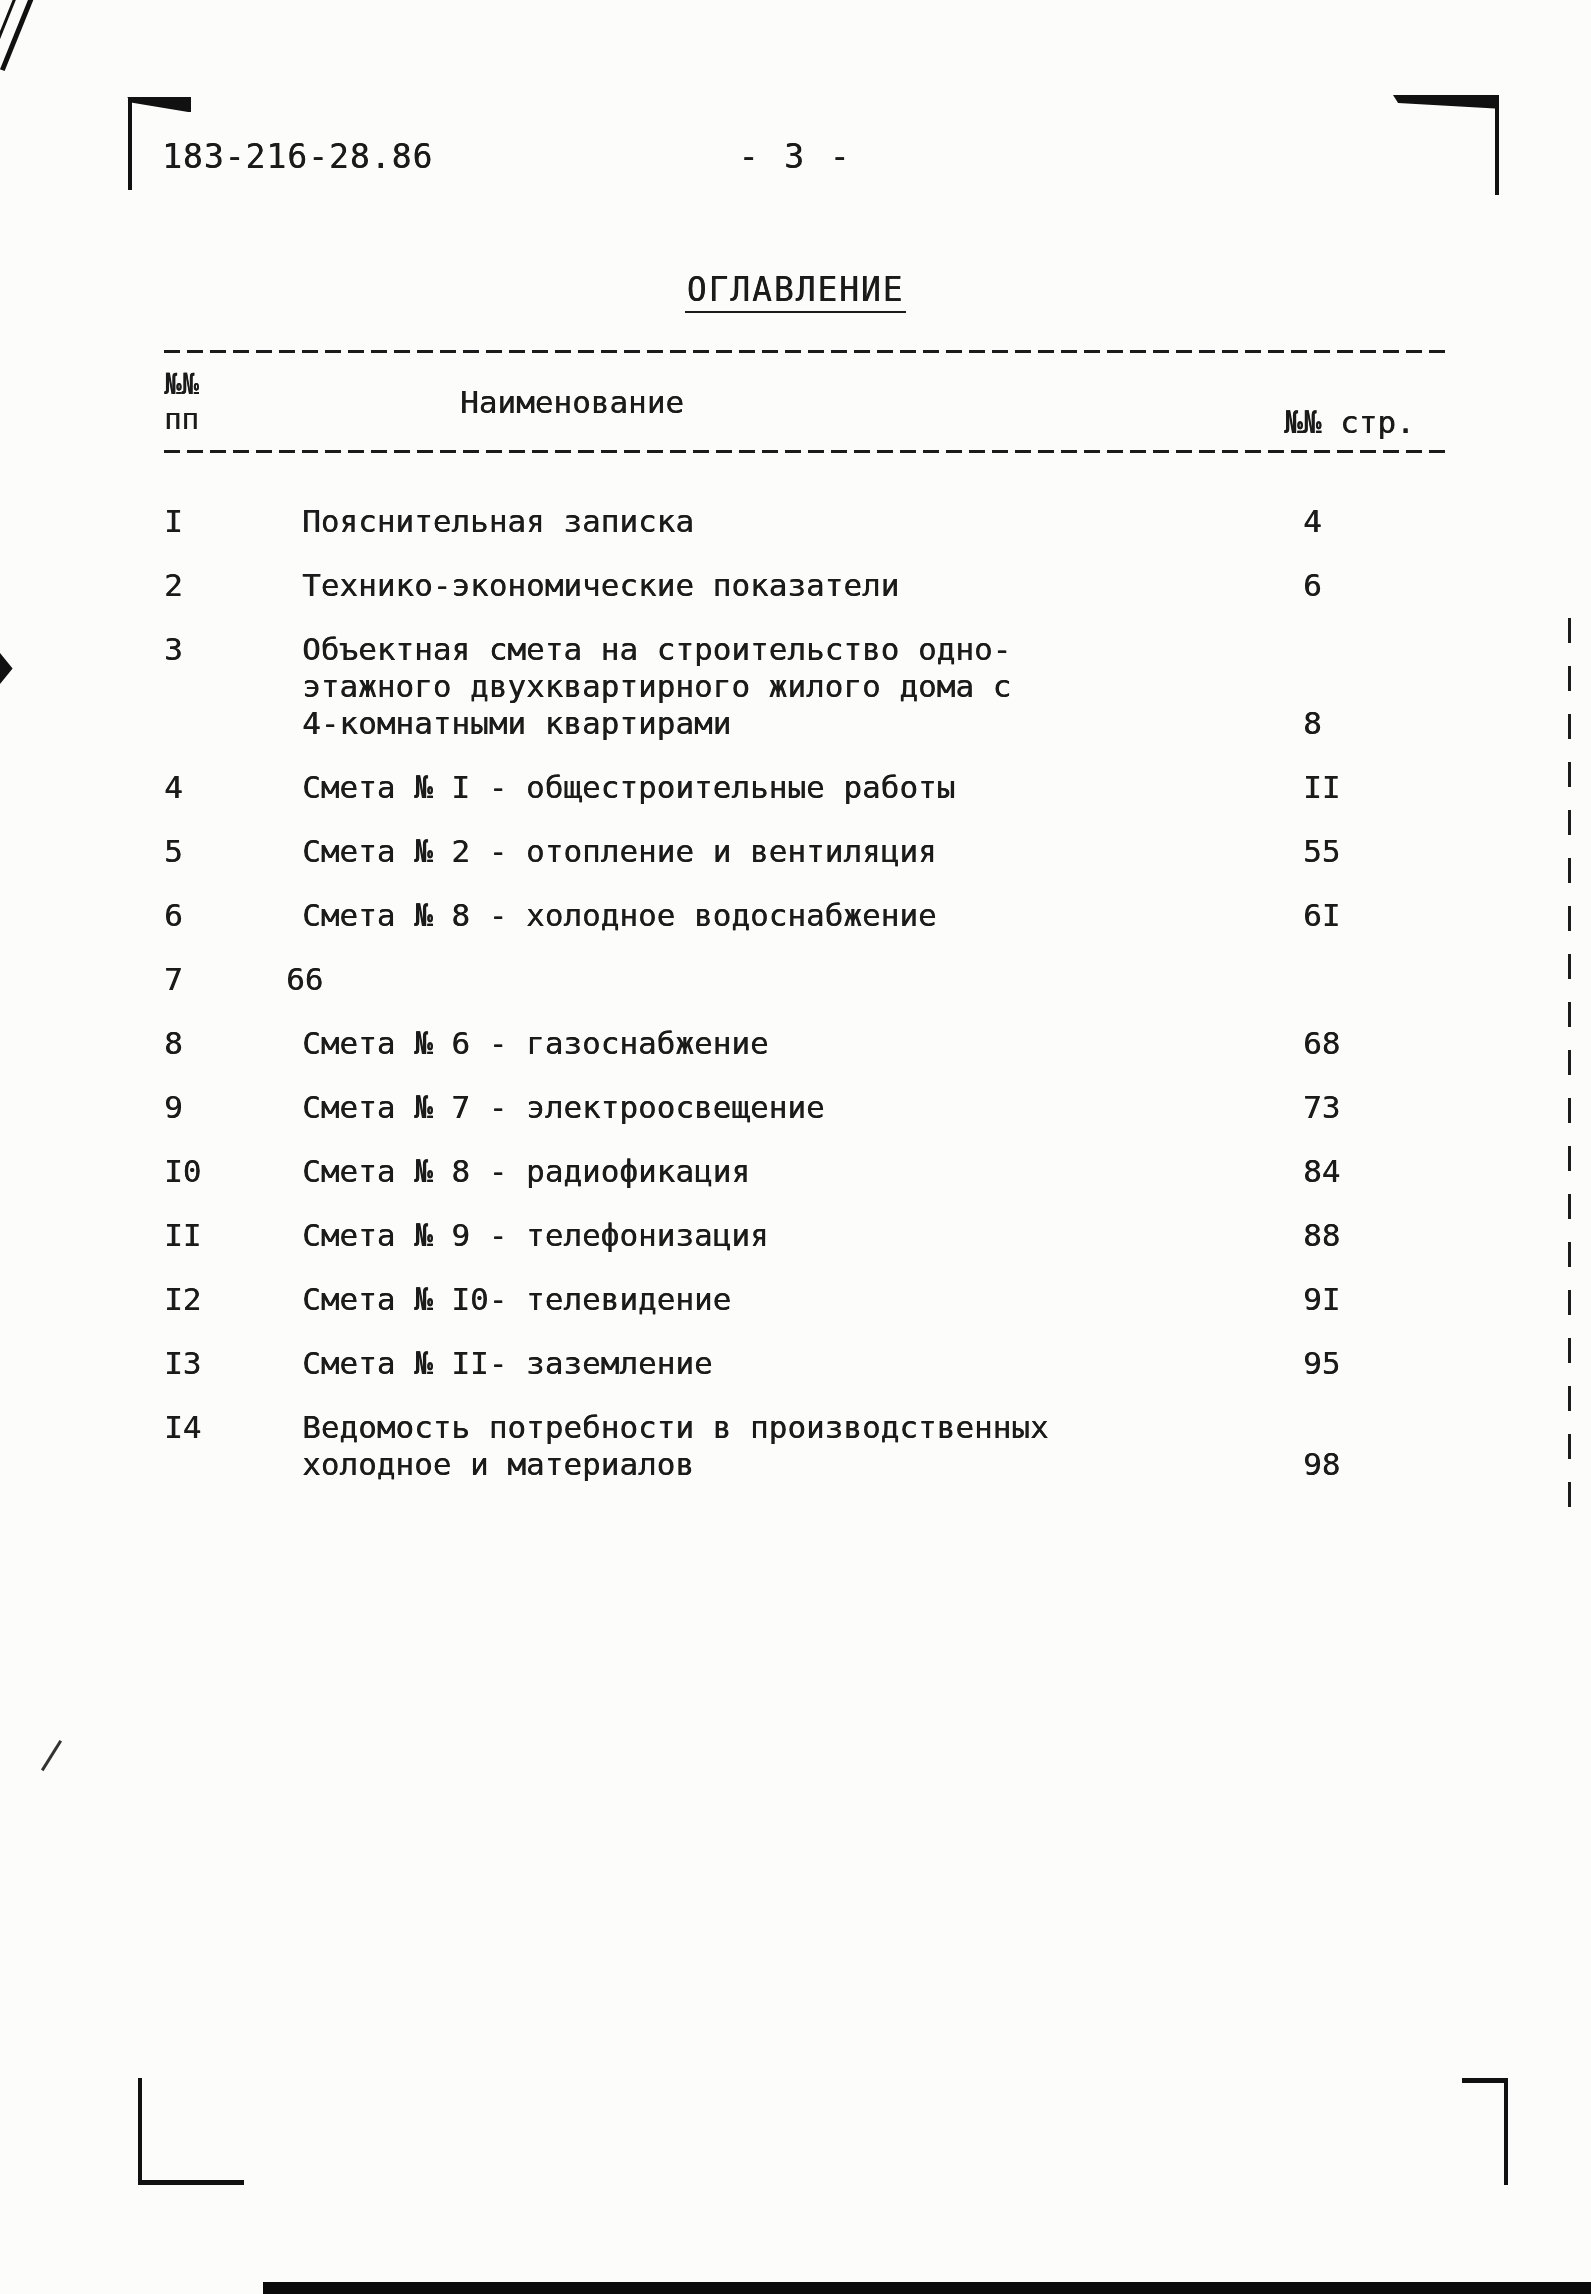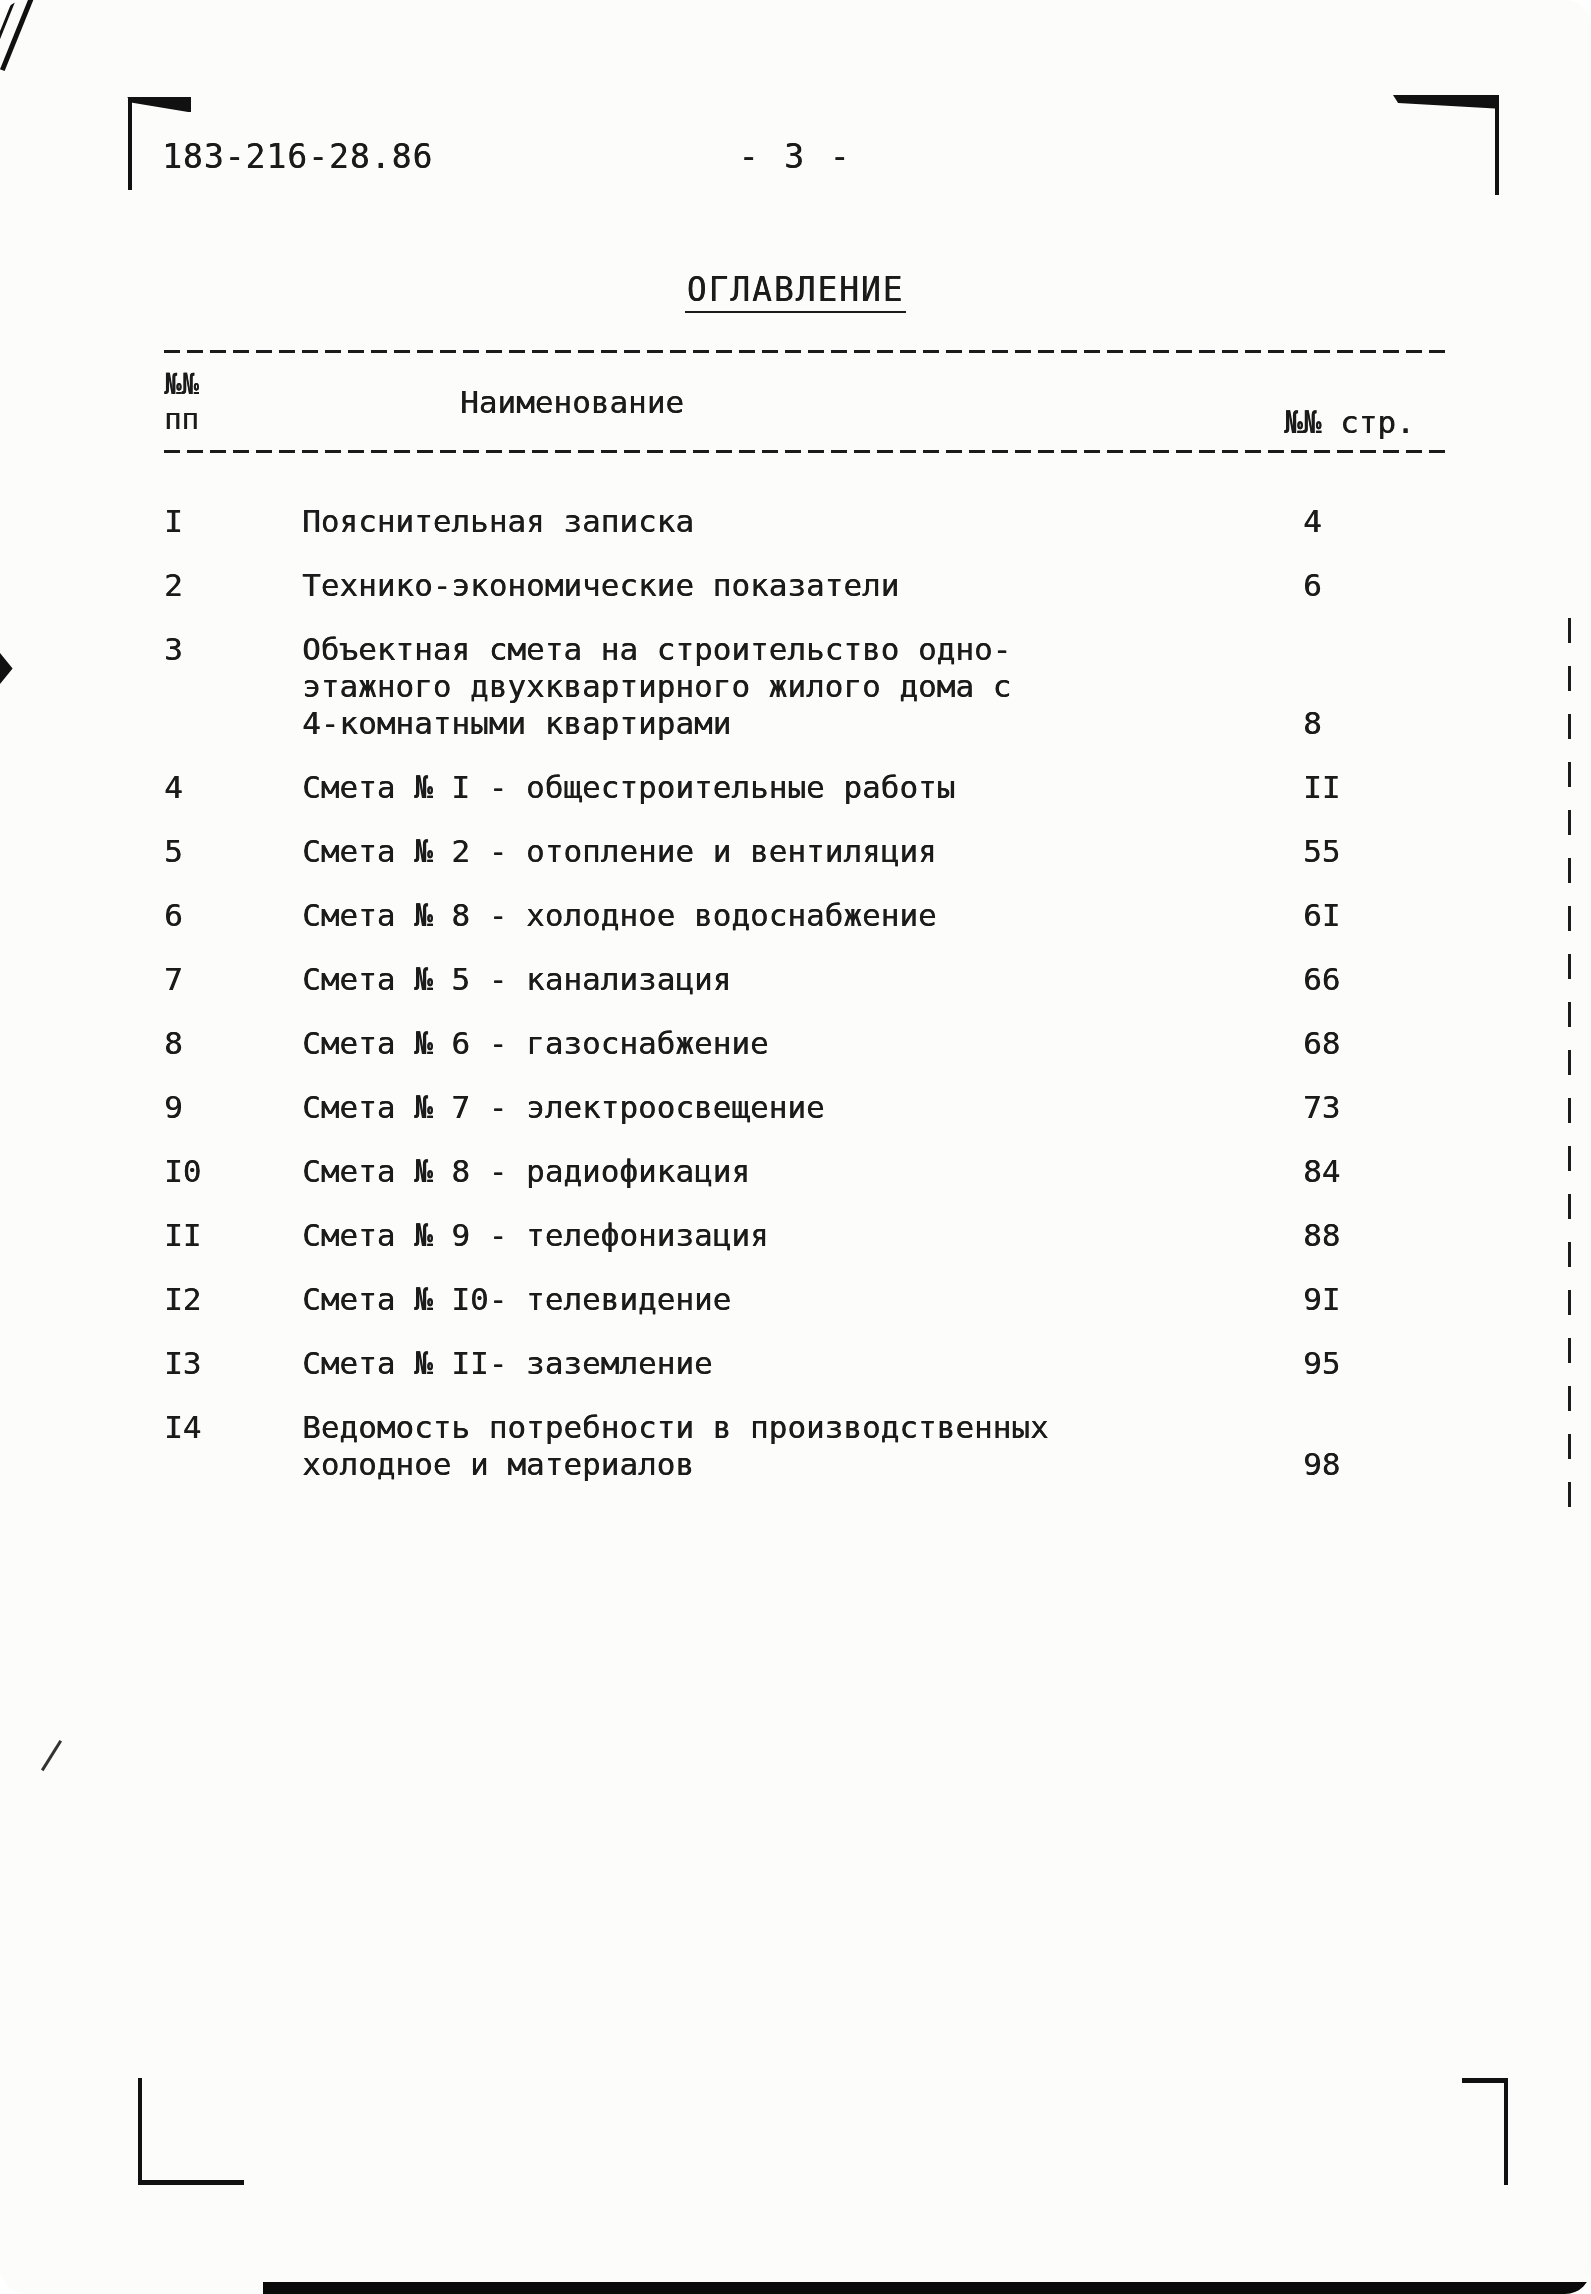--- a/index.html
+++ b/index.html
@@ -6,21 +6,20 @@
   html, body { margin: 0; padding: 0; background: #ffffff; }
   .page {
     position: relative;
     width: 1591px;
     height: 2294px;
     background: #fcfcfa;
     overflow: hidden;
     font-family: "DejaVu Sans Mono", "Liberation Mono", monospace;
     color: #1b1b1b;
     text-shadow: 0.4px 0 0 currentColor;
-    border-radius: 26px;
   }
 
   
   .artifact { position: absolute; }
   .pen1 { left: 15.4px; top: -7.7px; width: 4.8px; height: 81px; background: #111; transform: rotate(22deg); }
   .pen2 { left: 2.9px;  top: -5.8px; width: 2.9px; height: 60px; background: #111; transform: rotate(22deg); }
   .pen3 { left: 50px; top: 1738px; width: 2.9px; height: 35px; background: #333; transform: rotate(32deg); }
   .edge-blob { left: 0; top: 653px; width: 12.6px; height: 31px; background: #111;
                clip-path: polygon(0 0, 100% 50%, 0 100%); }
 
@@ -129,21 +128,20 @@
       </div>
 
       <div class="toc-row">
         <div class="c-num">6</div>
         <div class="c-name">Смета № 8 - холодное водоснабжение</div>
         <div class="c-page">6I</div>
       </div>
 
       <div class="toc-row">
         <div class="c-num">7</div>
-        <div class="c-name">Смета № 5 - канализация</div>
         <div class="c-page">66</div>
       </div>
 
       <div class="toc-row">
         <div class="c-num">8</div>
         <div class="c-name">Смета № 6 - газоснабжение</div>
         <div class="c-page">68</div>
       </div>
 
       <div class="toc-row">

